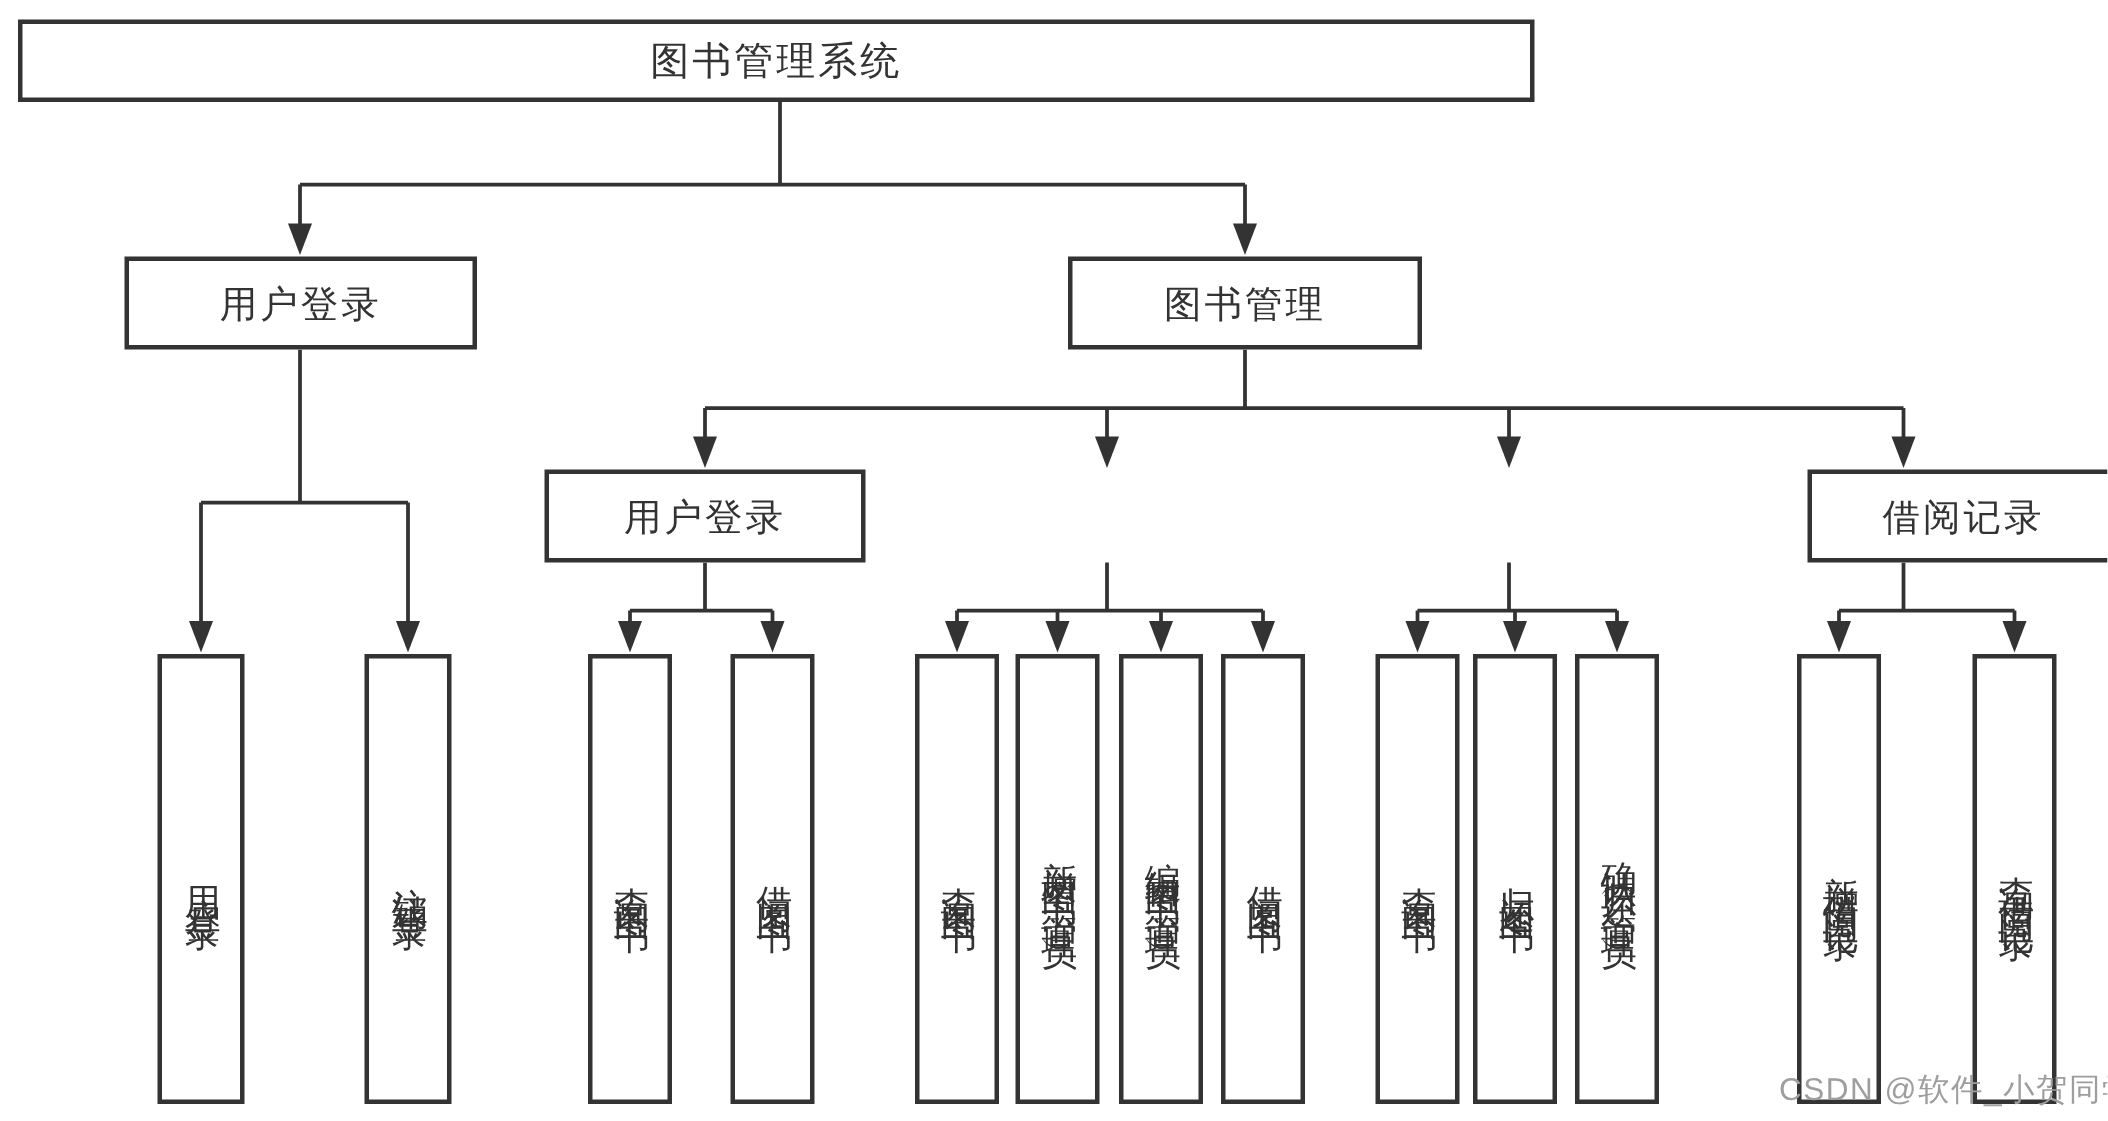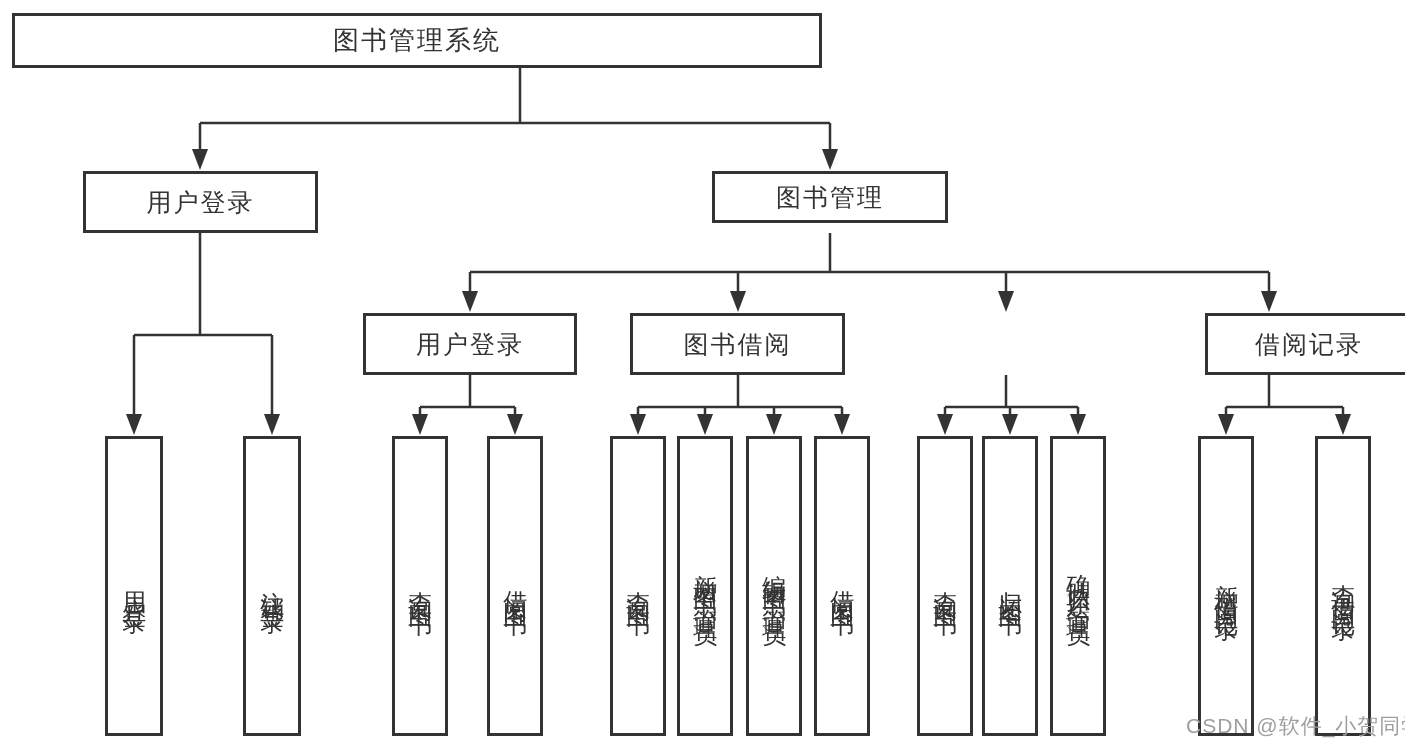--- a/index.html
+++ b/index.html
@@ -85,36 +85,33 @@
       <use href="#ah" x="1078" y="435" class="ah"></use>
     </g>
 
     <g>
       <path d="M1269 375 V407 M1226 407 H1343 M1226 407 V418 M1343 407 V418"></path>
       <use href="#ah" x="1226" y="435" class="ah"></use>
       <use href="#ah" x="1343" y="435" class="ah"></use>
     </g>
   </svg>
 
-  <div class="node" style="left:12px;top:13px;width:810px;height:55px;">
+  <div class="node" style="left:12px;top:13px;width:1011px;height:55px;">
     <span class="lbl" style="font-size:26px;">图书管理系统</span>
   </div>
 
   <div class="node" style="left:83px;top:171px;width:235px;height:62px;">
     <span class="lbl">用户登录</span>
   </div>
-  <div class="node" style="left:712px;top:171px;width:236px;height:52px;">
+  <div class="node" style="left:712px;top:171px;width:236px;height:62px;">
     <span class="lbl">图书管理</span>
   </div>
 
   <div class="node" style="left:363px;top:313px;width:214px;height:62px;">
     <span class="lbl">用户登录</span>
-  </div>
-  <div class="node" style="left:630px;top:313px;width:215px;height:62px;">
-    <span class="lbl">图书借阅</span>
   </div>
   <div class="node" style="left:1165px;top:313px;width:208px;height:62px;margin-left:40px;">
     <span class="lbl">借阅记录</span>
   </div>
 
   <div class="node leaf" style="left:105px;top:436px;width:58px;height:300px;">
     <span class="lbl">用户登录</span>
   </div>
   <div class="node leaf" style="left:243px;top:436px;width:58px;height:300px;">
     <span class="lbl">注销登录</span>

